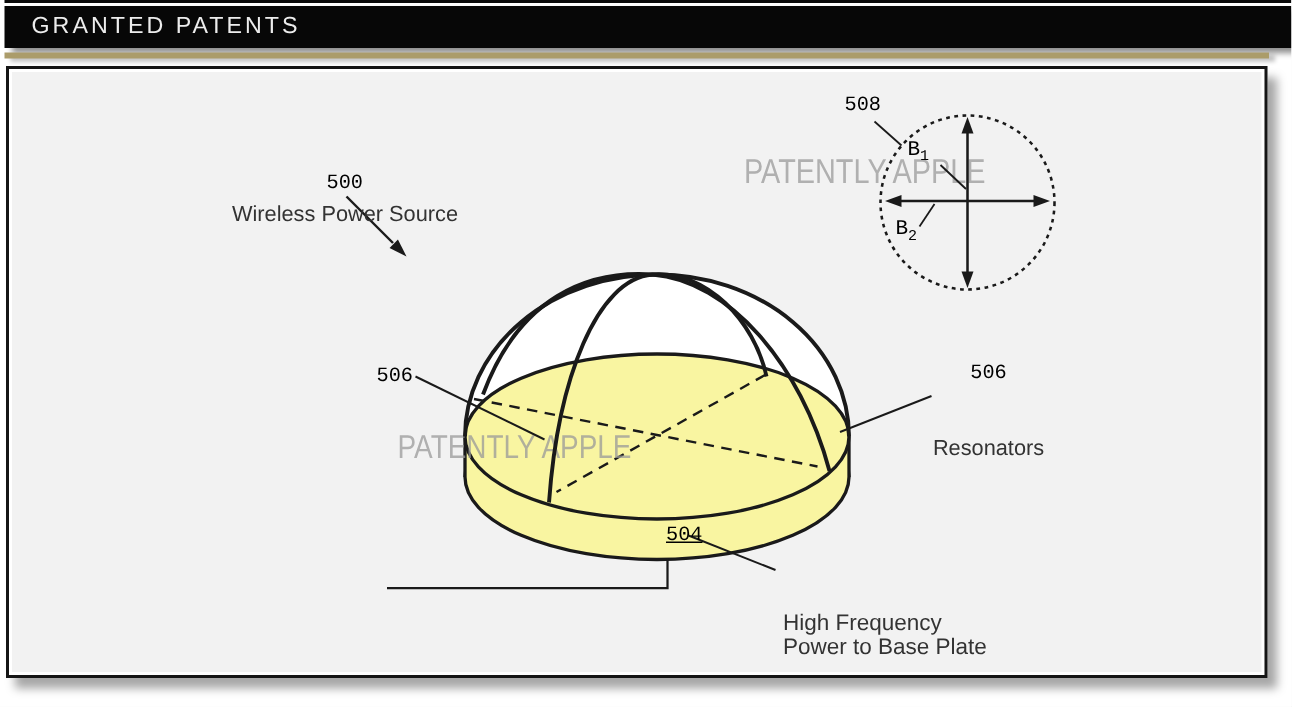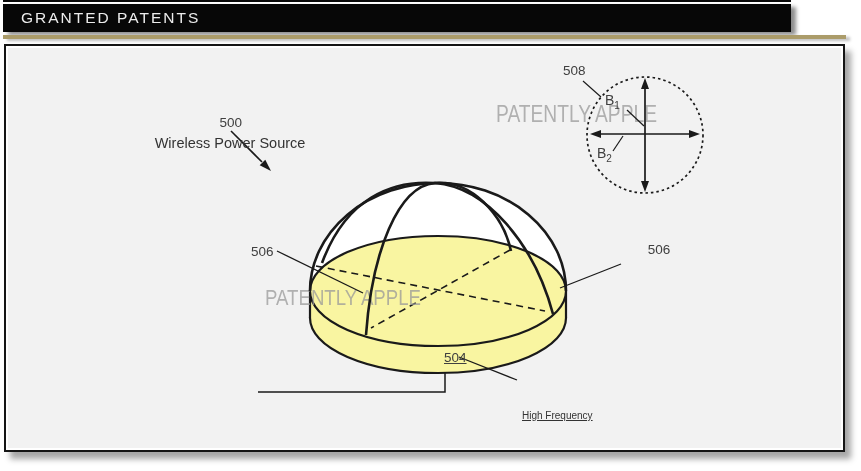--- a/index.html
+++ b/index.html
@@ -1,45 +1,45 @@
 <!DOCTYPE html>
 <html><head>
 <meta charset="utf-8">
 <style>
   html,body{margin:0;padding:0;background:#fff;}
   #page{position:relative;width:861px;height:471px;background:#ffffff;overflow:hidden;
         font-family:"Liberation Sans",sans-serif;}
   .abs{position:absolute;}
   
-  #header-wrap{left:3px;top:0;width:788px;}
+  #header-wrap{left:3px;top:0;width:858px;}
   #header-topline{position:relative;height:2px;background:#0a0a0a;}
   #header-gap{position:relative;height:2px;background:#fff;}
   #header-bar{position:relative;height:28px;background:#070707;
               box-shadow:5px 3px 4px rgba(0,0,0,0.45);}
   #page-title{position:absolute;left:18px;top:0;line-height:28px;color:#ececec;
               font-size:15.5px;letter-spacing:2px;}
   #gold-rule{left:3px;top:35px;width:843px;height:4px;background:#ab9c6a;
              box-shadow:4px 2px 3px rgba(0,0,0,0.25);}
   
   #panel{left:4px;top:44px;width:837px;height:404px;background:#f2f2f2;
          border:2px solid #151515;
          box-shadow:inset 0 0 0 2px #ffffff, 6px 7px 6px rgba(0,0,0,0.35);}
   
   #figure-svg{left:0;top:0;width:861px;height:471px;}
   
   .lbl{font-family:"Liberation Sans",sans-serif;color:#333;margin-top:36px;}
-  .num{font-family:Liberation Sans, sans-serif;color:#404040;}
+  .num{font-family:Liberation Mono, monospace;color:#000000;}
   #wps-label{left:150px;top:99px;width:160px;text-align:center;font-size:14.5px;line-height:16px;}
   #wps-ref{left:204px;top:115px;width:38px;text-align:right;font-size:13.5px;}
   #ref-506-left{left:251px;top:244px;font-size:13.5px;}
   #res-group{left:600px;top:243px;width:118px;text-align:center;}
   #res-ref{font-size:13.5px;line-height:13px;}
   #res-label{font-size:14.5px;line-height:15px;}
   #ref-504{left:444px;top:350px;font-size:13.5px;text-decoration:underline;}
-  #hf-label{left:522px;top:372px;font-size:10px;line-height:15.5px;text-decoration:underline;}
+  #hf-label{left:522px;top:372px;font-size:15px;line-height:15.5px;}
   #power-supply-box{left:138px;top:353px;width:116px;height:76px;background:#ffffff;
                     border:2px solid #1a1a1a;display:flex;align-items:center;
                     justify-content:center;font-size:15px;color:#333;}
   #mf-caption{left:582px;top:199px;width:130px;text-align:center;font-size:14.5px;}
   #ref-508{left:563px;top:63px;font-size:13.5px;}
   .blabel{font-size:14px;}
   .blabel sub{font-size:10px;}
   #b1-label{left:605px;top:92px;}
   #b2-label{left:597px;top:145px;}
 </style>
@@ -100,25 +100,27 @@
     <path d="M 583 81 L 601 97" stroke="#1a1a1a" stroke-width="1.2" fill="none"></path>
   </svg>
 
   <div class="abs lbl" id="wps-label">Wireless Power Source</div>
   <div class="abs num" id="wps-ref">500</div>
 
   <div class="abs num" id="ref-506-left">506</div>
 
   <div class="abs" id="res-group">
     <div class="num" id="res-ref">506</div>
+    <div class="lbl" id="res-label">Resonators</div>
   </div>
 
   <div class="abs num" id="ref-504">504</div>
   <div class="abs lbl" id="hf-label">
     <div>High Frequency</div>
+    <div>Power to Base Plate</div>
   </div>
 
 
   <div class="abs num" id="ref-508">508</div>
   <div class="abs num blabel" id="b1-label"><span>B</span><sub>1</sub></div>
   <div class="abs num blabel" id="b2-label"><span>B</span><sub>2</sub></div>
 
 </div>
 
 </body></html>

